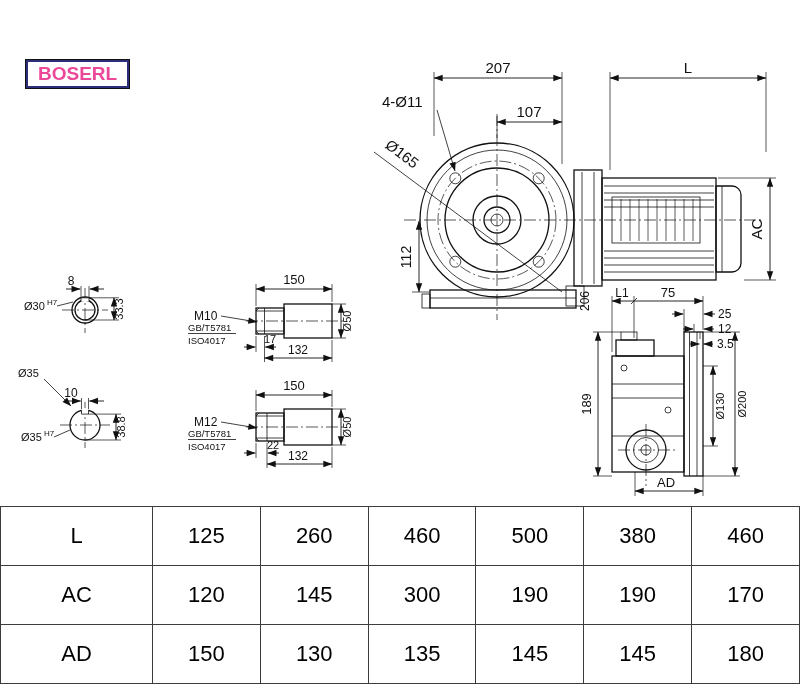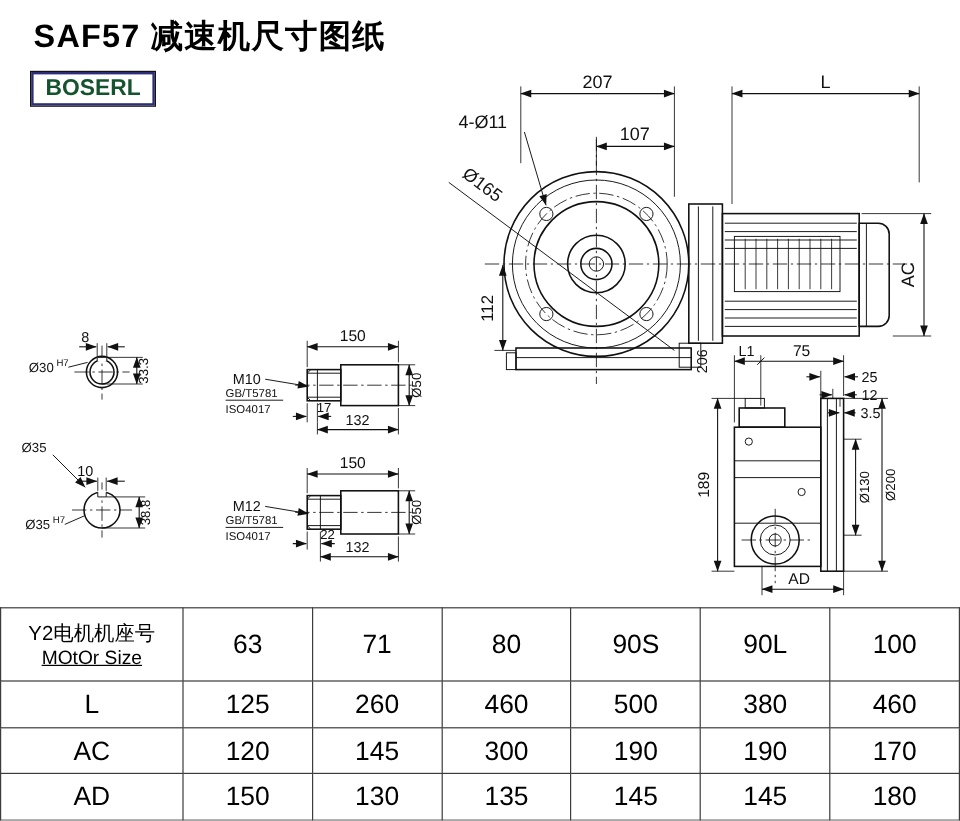--- a/index.html
+++ b/index.html
@@ -1,20 +1,20 @@
 <!DOCTYPE html>
 <html><head>
 <meta charset="utf-8">
 <style>
   html,body{margin:0;padding:0;background:#fff;}
   #page{position:relative;width:800px;height:684px;background:#fff;overflow:hidden;
         font-family:"Liberation Sans",sans-serif;color:#000;}
   #title{position:absolute;left:28px;top:12px;font-size:27px;font-weight:bold;letter-spacing:1px;}
   #logo{position:absolute;left:26px;top:60px;border:2px solid #2d2d7a;outline:1px solid #111;
-        padding:1px 10px;color:#14532d;font-weight:bold;font-size:19px;background:#fff;}
+        padding:1px 10px;color:#ec4899;font-weight:bold;font-size:19px;background:#fff;}
   svg{position:absolute;left:0;top:0;}
   svg text{fill:#111;font-family:"Liberation Sans",sans-serif;}
   .ol{stroke:#111;stroke-width:1.3;fill:none}
   .tl{stroke:#111;stroke-width:0.8;fill:none}
   .xln{stroke:#111;stroke-width:0.7;fill:none}
   .dln{stroke:#111;stroke-width:0.9;fill:none}
   .cl{stroke:#111;stroke-width:0.7;fill:none;stroke-dasharray:12 3 2 3}
   .wf{fill:#fff;stroke:none}
   .t15{font-size:15px}.t14{font-size:14px}.t13{font-size:13px}.t12{font-size:12px}
   .t11{font-size:11px}.t9{font-size:9.5px}.t8{font-size:8px}
@@ -23,21 +23,20 @@
   #dimtable td{border:1px solid #3c3c3c;text-align:center;vertical-align:middle;font-size:22px;padding:0;}
   #dimtable td.hdr{font-size:17px;}
   #dimtable .u{font-size:16px;text-decoration:underline;margin-top:1px;}
   #dimtable col.c0{width:152px;}
 </style>
 </head>
 <body>
 
 <div id="page">
 
-  <div id="title">SAF57 减速机尺寸图纸</div>
   <div id="logo">BOSERL</div>
 
   <svg width="800" height="506" viewBox="0 0 800 506">
     <defs>
       <marker id="ar" markerWidth="10" markerHeight="8" refX="9.2" refY="4" orient="auto-start-reverse" markerUnits="userSpaceOnUse">
         <path d="M0.5,0.8 L9.5,4 L0.5,7.2 z" fill="#111"></path>
       </marker>
     </defs>
 
     <g>
@@ -306,32 +305,20 @@
     <colgroup>
       <col class="c0">
         <col>
         <col>
         <col>
         <col>
         <col>
         <col>
     </colgroup>
     <tbody>
-        <tr>
-      <td class="hdr">
-        <div>Y2电机机座号</div>
-        <div class="u">MOtOr Size</div>
-      </td>
-      <td>63</td>
-      <td>71</td>
-      <td>80</td>
-      <td>90S</td>
-      <td>90L</td>
-      <td>100</td>
-    </tr>
     <tr>
       <td>L</td>
       <td>125</td>
       <td>260</td>
       <td>460</td>
       <td>500</td>
       <td>380</td>
       <td>460</td>
     </tr>
     <tr>

